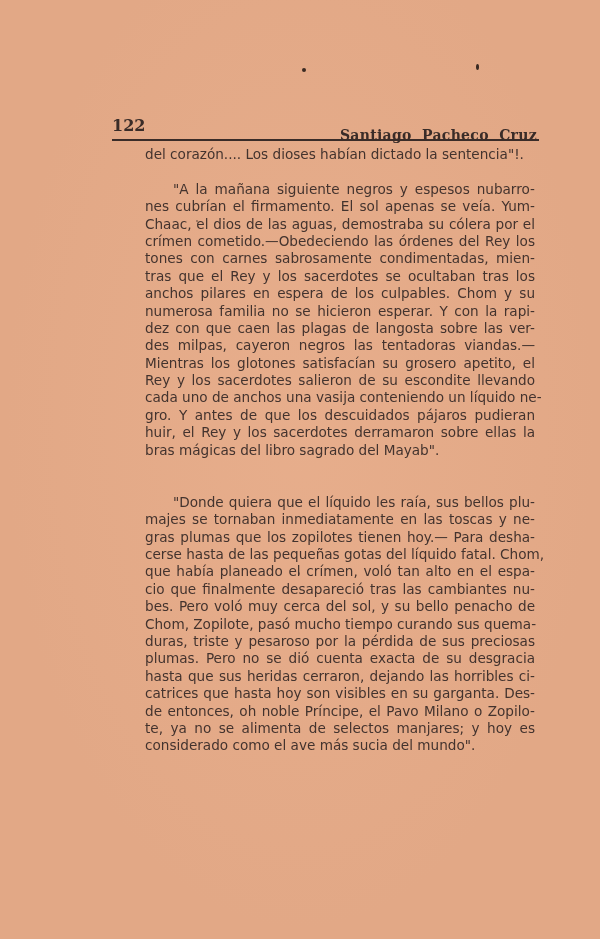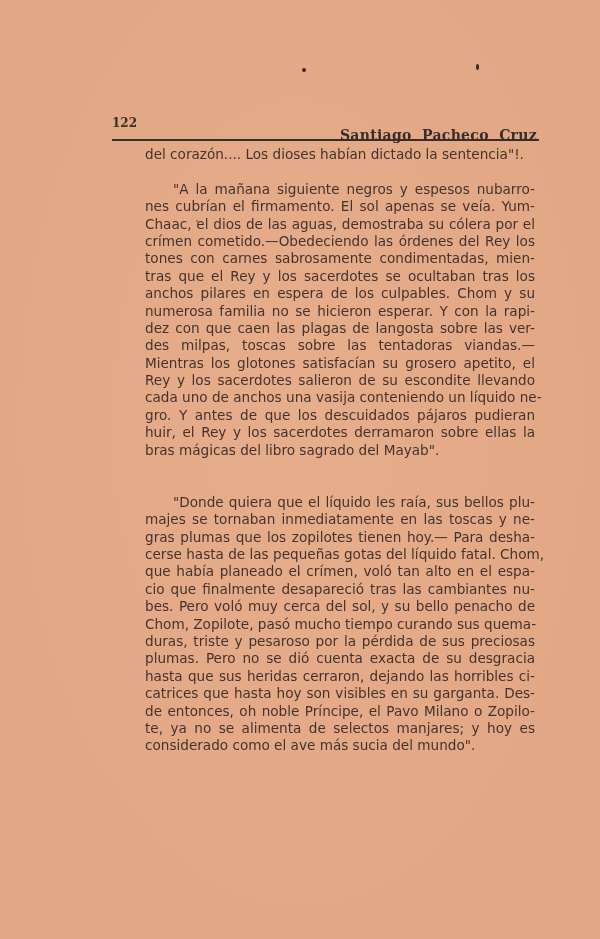--- a/index.html
+++ b/index.html
@@ -33,21 +33,21 @@
       left: 112px;
       top: 114px;
       width: 425px;
       height: 20px;
     }
     .page-number {
       position: absolute;
       left: 0;
       top: 2px;
       font-family: "DejaVu Serif", serif;
-      font-size: 12px;
+      font-size: 16px;
       font-weight: bold;
       color: #3a2c28;
     }
     .running-head {
       position: absolute;
       right: 0;
       top: 13px;
       font-family: "DejaVu Serif", serif;
       font-size: 14px;
       font-weight: bold;
@@ -114,21 +114,21 @@
     <div>
       <span class="line indent">"A la mañana siguiente negros y espesos nubarro-</span>
       <span class="line">nes cubrían el firmamento. El sol apenas se veía. Yum-</span>
       <span class="line">Chaac, el dios de las aguas, demostraba su cólera por el</span>
       <span class="line">crímen cometido.—Obedeciendo las órdenes del Rey los</span>
       <span class="line">tones con carnes sabrosamente  condimentadas, mien-</span>
       <span class="line">tras que el Rey y los sacerdotes se ocultaban tras los</span>
       <span class="line">anchos pilares en espera de los culpables. Chom y su</span>
       <span class="line">numerosa familia no se hicieron esperar. Y con la rapi-</span>
       <span class="line">dez con que caen las plagas de langosta sobre las ver-</span>
-      <span class="line">des milpas, toscas sobre las  tentadoras  viandas.—</span>
+      <span class="line">des milpas, cayeron negros las  tentadoras  viandas.—</span>
       <span class="line">Mientras los glotones satisfacían su grosero apetito, el</span>
       <span class="line">Rey y los sacerdotes salieron de su escondite llevando</span>
       <span class="line">cada uno de anchos una vasija conteniendo un líquido ne-</span>
       <span class="line">gro. Y antes de que los descuidados pájaros pudieran</span>
       <span class="line">huir, el Rey y los sacerdotes derramaron sobre ellas la</span>
       <span class="line last">bras mágicas del libro sagrado del Mayab".</span>
     </div>
     <span class="para-gap"></span>
     <span class="para-gap"></span>
 

